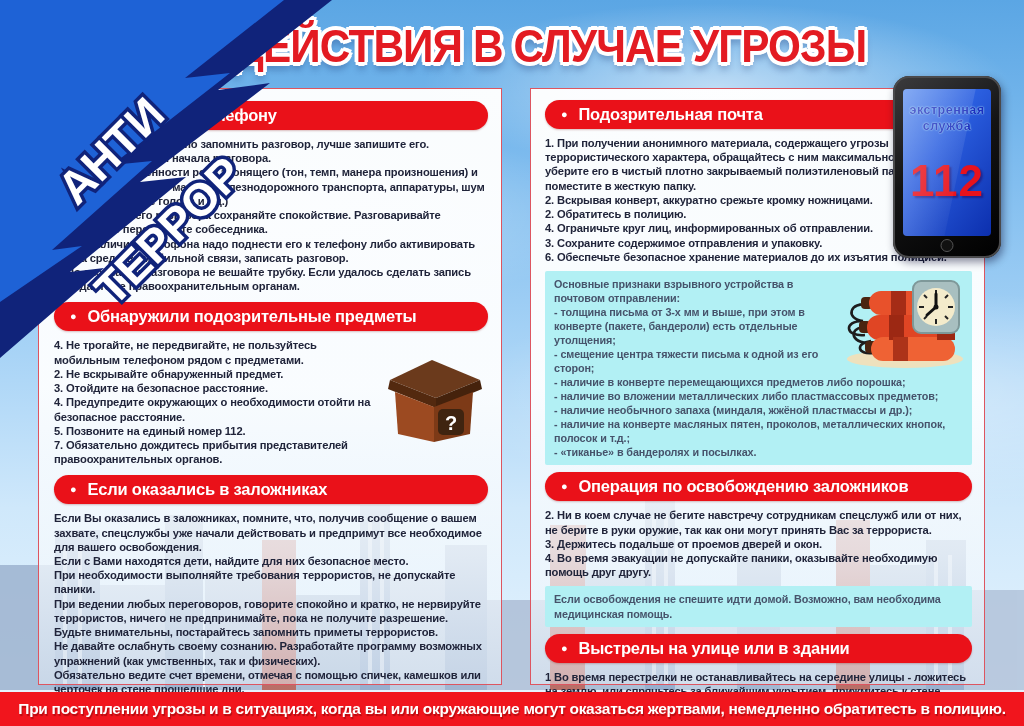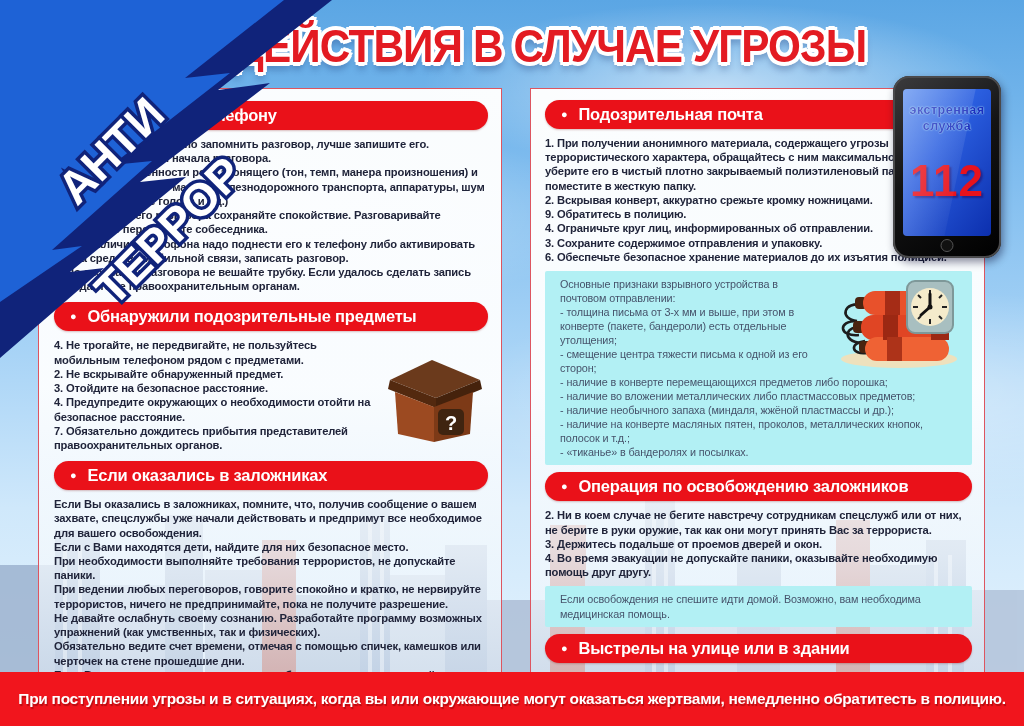--- a/index.html
+++ b/index.html
@@ -46,30 +46,30 @@
   .hdr .dot{font-size:11px;line-height:1;}
   .hdr.first-left{margin-left:32px;}
   .mt{margin-top:9px;}
   .body{
     font-size:11.2px;font-weight:bold;color:#20243a;
     line-height:1.27;letter-spacing:-.15px;padding:0 2px;
   }
   .body .li{margin:0;}
   .cyan{
     background:#b2f0f4;border-radius:2px;margin:7px 2px;
-    padding:6px 15px;font-size:10.8px;font-weight:normal;
+    padding:6px 9px;font-size:10.8px;font-weight:bold;
     color:#46536b;line-height:1.3;letter-spacing:-.1px;
   }
   .cyan .li{margin:0;}
   
   .float-box{float:right;width:104px;height:92px;margin:14px 2px 2px 8px;}
   .float-dyn{float:right;width:128px;height:96px;margin:-2px -4px 2px 6px;}
   
   #footer{
-    position:absolute;left:0;bottom:0;width:1024px;height:54px;z-index:6;
+    position:absolute;left:0;bottom:0;width:1024px;height:34px;z-index:6;
     background:#f1151d;display:flex;align-items:center;justify-content:center;
     color:#fff;font-weight:bold;font-size:15.5px;letter-spacing:-.3px;
     white-space:nowrap;text-shadow:1px 2px 1px rgba(110,0,0,.45);
   }
   
   #ribbon{position:absolute;left:0;top:0;width:360px;height:360px;z-index:7;pointer-events:none;}
   
   #phone{
     position:absolute;left:893px;top:76px;width:108px;height:182px;z-index:8;
     background:linear-gradient(145deg,#3c3c3e 0%,#141415 45%,#000 100%);
@@ -173,52 +173,54 @@
         <polygon points="91,40 52,55 52,90 88,82" fill="#7d3a17"></polygon>
         <rect x="56" y="57" width="26" height="26" rx="5" fill="#3f2410"></rect>
         <text x="69" y="78" font-size="20" font-weight="bold" fill="#ffffff" text-anchor="middle" font-family="Liberation Sans, sans-serif">?</text>
       </svg>
       <div>
 
       <div class="li">4. Не трогайте, не передвигайте, не пользуйтесь мобильным телефоном рядом с предметами.</div>
           <div class="li">2. Не вскрывайте обнаруженный предмет.</div>
           <div class="li">3. Отойдите на безопасное расстояние.</div>
           <div class="li">4. Предупредите окружающих о необходимости отойти на безопасное расстояние.</div>
+          <div class="li">5. Позвоните на единый номер 112.</div>
           <div class="li">7. Обязательно дождитесь прибытия представителей правоохранительных органов.</div>
         </div>
     </div>
 
     <div class="hdr mt">
       <span class="dot">●</span>
       <span>Если оказались в заложниках</span>
     </div>
     <div class="body">
 
     <div class="li">Если Вы оказались в заложниках, помните, что, получив сообщение о вашем захвате, спецслужбы уже начали действовать и предпримут все необходимое для вашего освобождения.</div>
         <div class="li">Если с Вами находятся дети, найдите для них безопасное место.</div>
         <div class="li">При необходимости выполняйте требования террористов, не допускайте паники.</div>
         <div class="li">При ведении любых переговоров, говорите спокойно и кратко, не нервируйте террористов, ничего не предпринимайте, пока не получите разрешение.</div>
+        <div class="li">Будьте внимательны, постарайтесь запомнить приметы террористов.</div>
         <div class="li">Не давайте ослабнуть своему сознанию. Разработайте программу возможных упражнений (как умственных, так и физических).</div>
         <div class="li">Обязательно ведите счет времени, отмечая с помощью спичек, камешков или черточек на стене прошедшие дни.</div>
         <div class="li">Если Вы оказались запертыми в каком-либо помещении, то постарайтесь привлечь чье-либо внимание.</div>
         <div class="li">Не теряйте надежду на благополучный исход.</div>
       </div>
   </div>
 
   <div class="card" id="right-card">
 
     <div class="hdr">
       <span class="dot">●</span>
       <span>Подозрительная почта</span>
     </div>
     <div class="body">
 
     <div class="li">1. При получении анонимного материала, содержащего угрозы террористического характера, обращайтесь с ним максимально осторожно, уберите его в чистый плотно закрываемый полиэтиленовый пакет или поместите в жесткую папку.</div>
         <div class="li">2. Вскрывая конверт, аккуратно срежьте кромку ножницами.</div>
-        <div class="li">9. Обратитесь в полицию.</div>
+        <div class="li">2. Обратитесь в полицию.</div>
         <div class="li">4. Ограничьте круг лиц, информированных об отправлении.</div>
         <div class="li">3. Сохраните содержимое отправления и упаковку.</div>
         <div class="li">6. Обеспечьте безопасное хранение материалов до их изъятия полицией.</div>
       </div>
 
     <div class="cyan clearfix">
       <svg class="float-dyn" viewBox="0 0 128 96">
         <ellipse cx="66" cy="84" rx="58" ry="9" fill="#eee1bd"></ellipse>
         <g stroke="#1d1d1d" stroke-width="2.6" fill="none">
           <path d="M30,30 C10,26 6,44 24,46 C4,46 6,62 26,60"></path>

